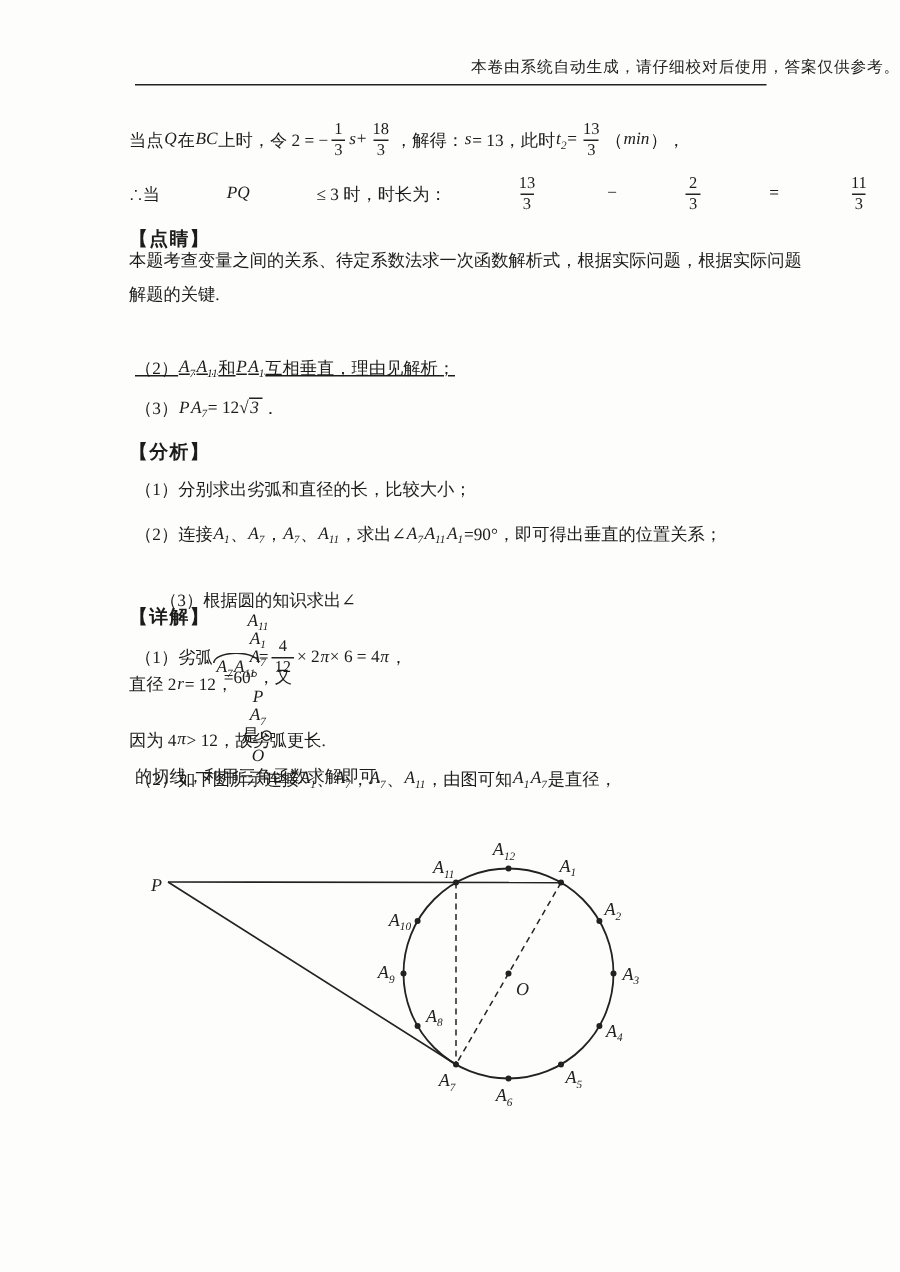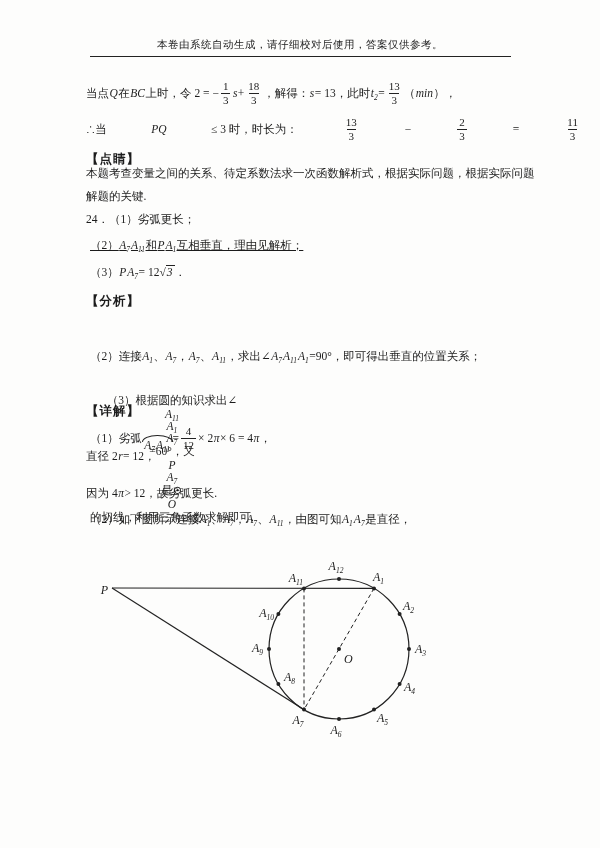--- a/index.html
+++ b/index.html
@@ -7,21 +7,21 @@
     width:600px;height:848px;
     font-family:"Liberation Serif","DejaVu Serif",serif;
     background:#e8e8e8;
   }
   .page{
     position:relative;width:600px;height:848px;overflow:hidden;
     background:#fdfdfc;color:#1c1c1c;
   }
   .header-notice{
     position:absolute;top:38px;left:0;width:100%;
-    text-align:center;font-size:10.5px;color:#222;letter-spacing:.5px;
+    text-align:right;font-size:10.5px;color:#222;letter-spacing:.5px;
   }
   .header-rule{
     position:absolute;top:56px;left:90px;width:421px;height:0;
     border-top:1.3px solid #222;
   }
   .content{position:absolute;inset:0;}
   .line{
     position:absolute;height:26px;display:flex;align-items:center;
     font-size:11.5px;white-space:nowrap;color:#1c1c1c;
   }
@@ -73,24 +73,24 @@
         </span> − <span class="frac">
           <span class="num">2</span>
           <span class="den">3</span>
         </span> = <span class="frac">
           <span class="num">11</span>
           <span class="den">3</span>
         </span>（<span class="mi">min</span>）</div>
       <div class="line bold" style="top: 136px; left: 86px; margin-top: 10px;">【点睛】</div>
       <div class="line" style="top: 160px; left: 86px;">本题考查变量之间的关系、待定系数法求一次函数解析式，根据实际问题，根据实际问题</div>
       <div class="line" style="top: 183px; left: 86px;">解题的关键.</div>
-      <div class="line" style="top: 206px; left: 86px;">24．（1）劣弧更长；</div>
       <div class="line" style="top: 232px; left: 90px; text-decoration: underline;">（2）<span class="mi">A<sub>7</sub></span><span class="mi">A<sub>11</sub></span> 和 <span class="mi">P</span><span class="mi">A<sub>1</sub></span> 互相垂直，理由见解析；</div>
       <div class="line" style="top: 259px; left: 90px;">（3）<span class="mi">P</span><span class="mi">A<sub>7</sub></span> = 12<span><span class="sqrt-sign">√</span><span class="sqrt-radicand">3</span></span>．</div>
       <div class="line bold" style="top: 288px; left: 86px;">【分析】</div>
+      <div class="line" style="top: 313px; left: 90px;">（1）分别求出劣弧和直径的长，比较大小；</div>
       <div class="line" style="top: 343px; left: 90px;">（2）连接 <span class="mi">A<sub>1</sub></span>、<span class="mi">A<sub>7</sub></span>，<span class="mi">A<sub>7</sub></span>、<span class="mi">A<sub>11</sub></span>，求出∠<span class="mi">A<sub>7</sub></span><span class="mi">A<sub>11</sub></span><span class="mi">A<sub>1</sub></span>=90°，即可得出垂直的位置关系；</div>
       <div class="line" style="top: 393px; left: 90px; flex-direction: column;">（3）根据圆的知识求出∠<span class="mi">A<sub>11</sub></span><span class="mi">A<sub>1</sub></span><span class="mi">A<sub>7</sub></span>=60°，又 <span class="mi">P</span><span class="mi">A<sub>7</sub></span> 是⊙<span class="mi">O</span> 的切线，利用三角函数求解即可.</div>
       <div class="line bold" style="top: 398px; left: 86px;">【详解】</div>
       <div class="line" style="top: 425px; left: 90px;">（1）劣弧<span class="arc"><span class="mi">A<sub>7</sub></span><span class="mi">A<sub>11</sub></span></span> = <span class="frac">
           <span class="num">4</span>
           <span class="den">12</span>
         </span> × 2<span class="mi">π</span> × 6 = 4<span class="mi">π</span>，</div>
       <div class="line" style="top: 443px; left: 86px;">直径 2<span class="mi">r</span> = 12，</div>
       <div class="line" style="top: 480px; left: 86px;">因为 4<span class="mi">π</span> &gt; 12，故劣弧更长.</div>
       <div class="line" style="top: 506px; left: 90px;">（2）如下图所示连接 <span class="mi">A<sub>1</sub></span>、<span class="mi">A<sub>7</sub></span>，<span class="mi">A<sub>7</sub></span>、<span class="mi">A<sub>11</sub></span>，由图可知 <span class="mi">A<sub>1</sub></span><span class="mi">A<sub>7</sub></span> 是直径，</div>

